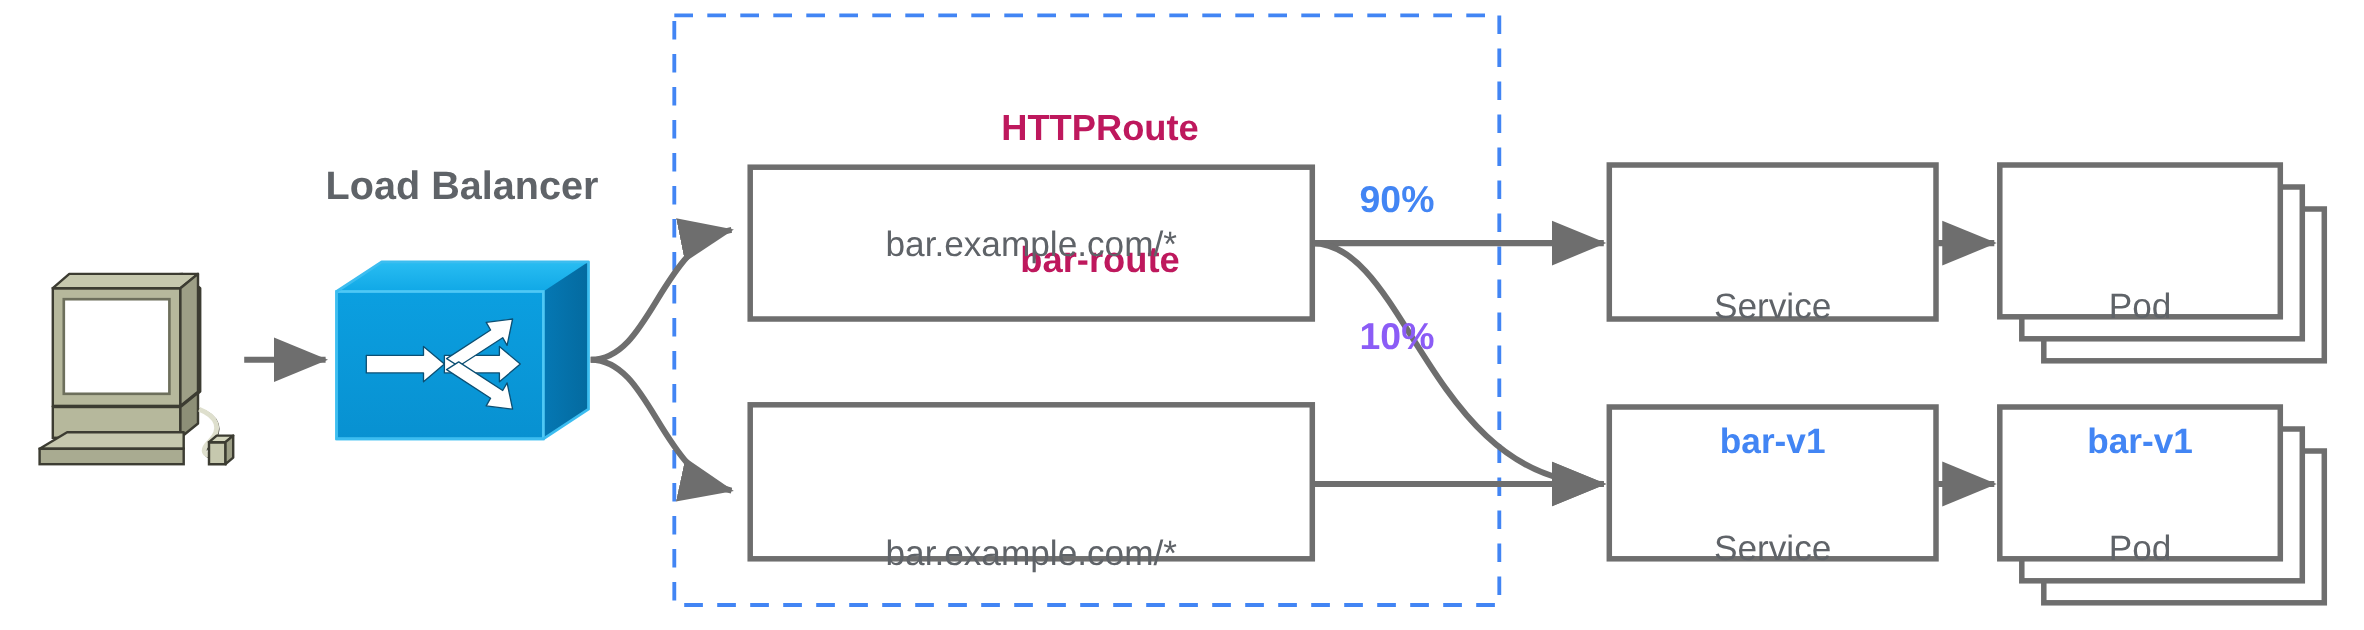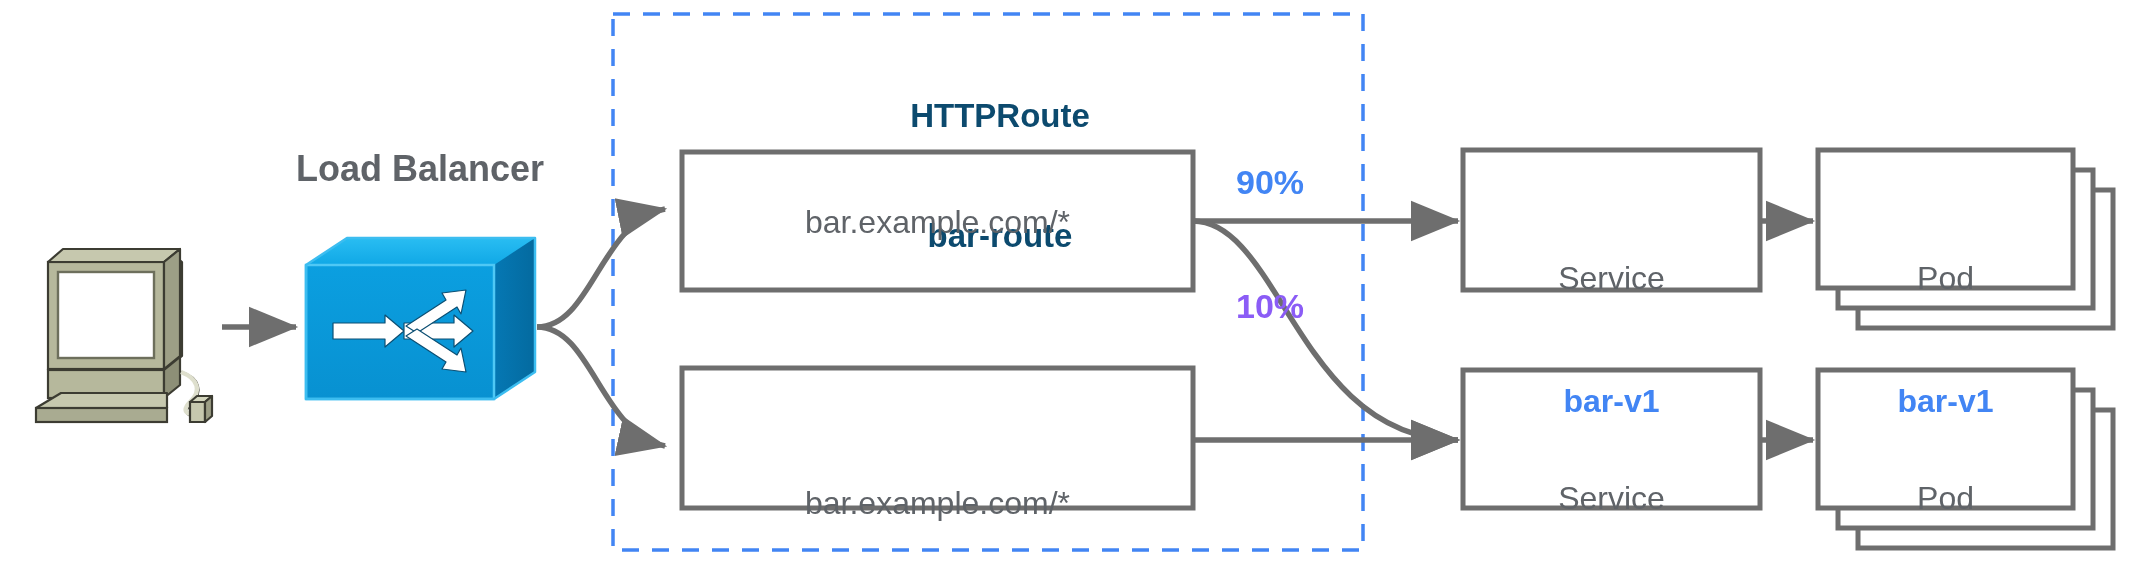--- a/index.html
+++ b/index.html
@@ -35,21 +35,21 @@
     font-size: 36px;
     font-weight: bold;
     color: #5f6368;
     left: 190px;
     top: 148px;
     width: 460px;
   }
   .route-title {
     font-size: 33px;
     font-weight: bold;
-    color: #0c4a6e;
+    color: #be185d;
     left: 820px;
     top: 15px;
     width: 360px;
     line-height: 1.22;
   }
   .box-text {
     font-size: 32px;
     color: #5f6368;
     font-weight: normal;
   }

